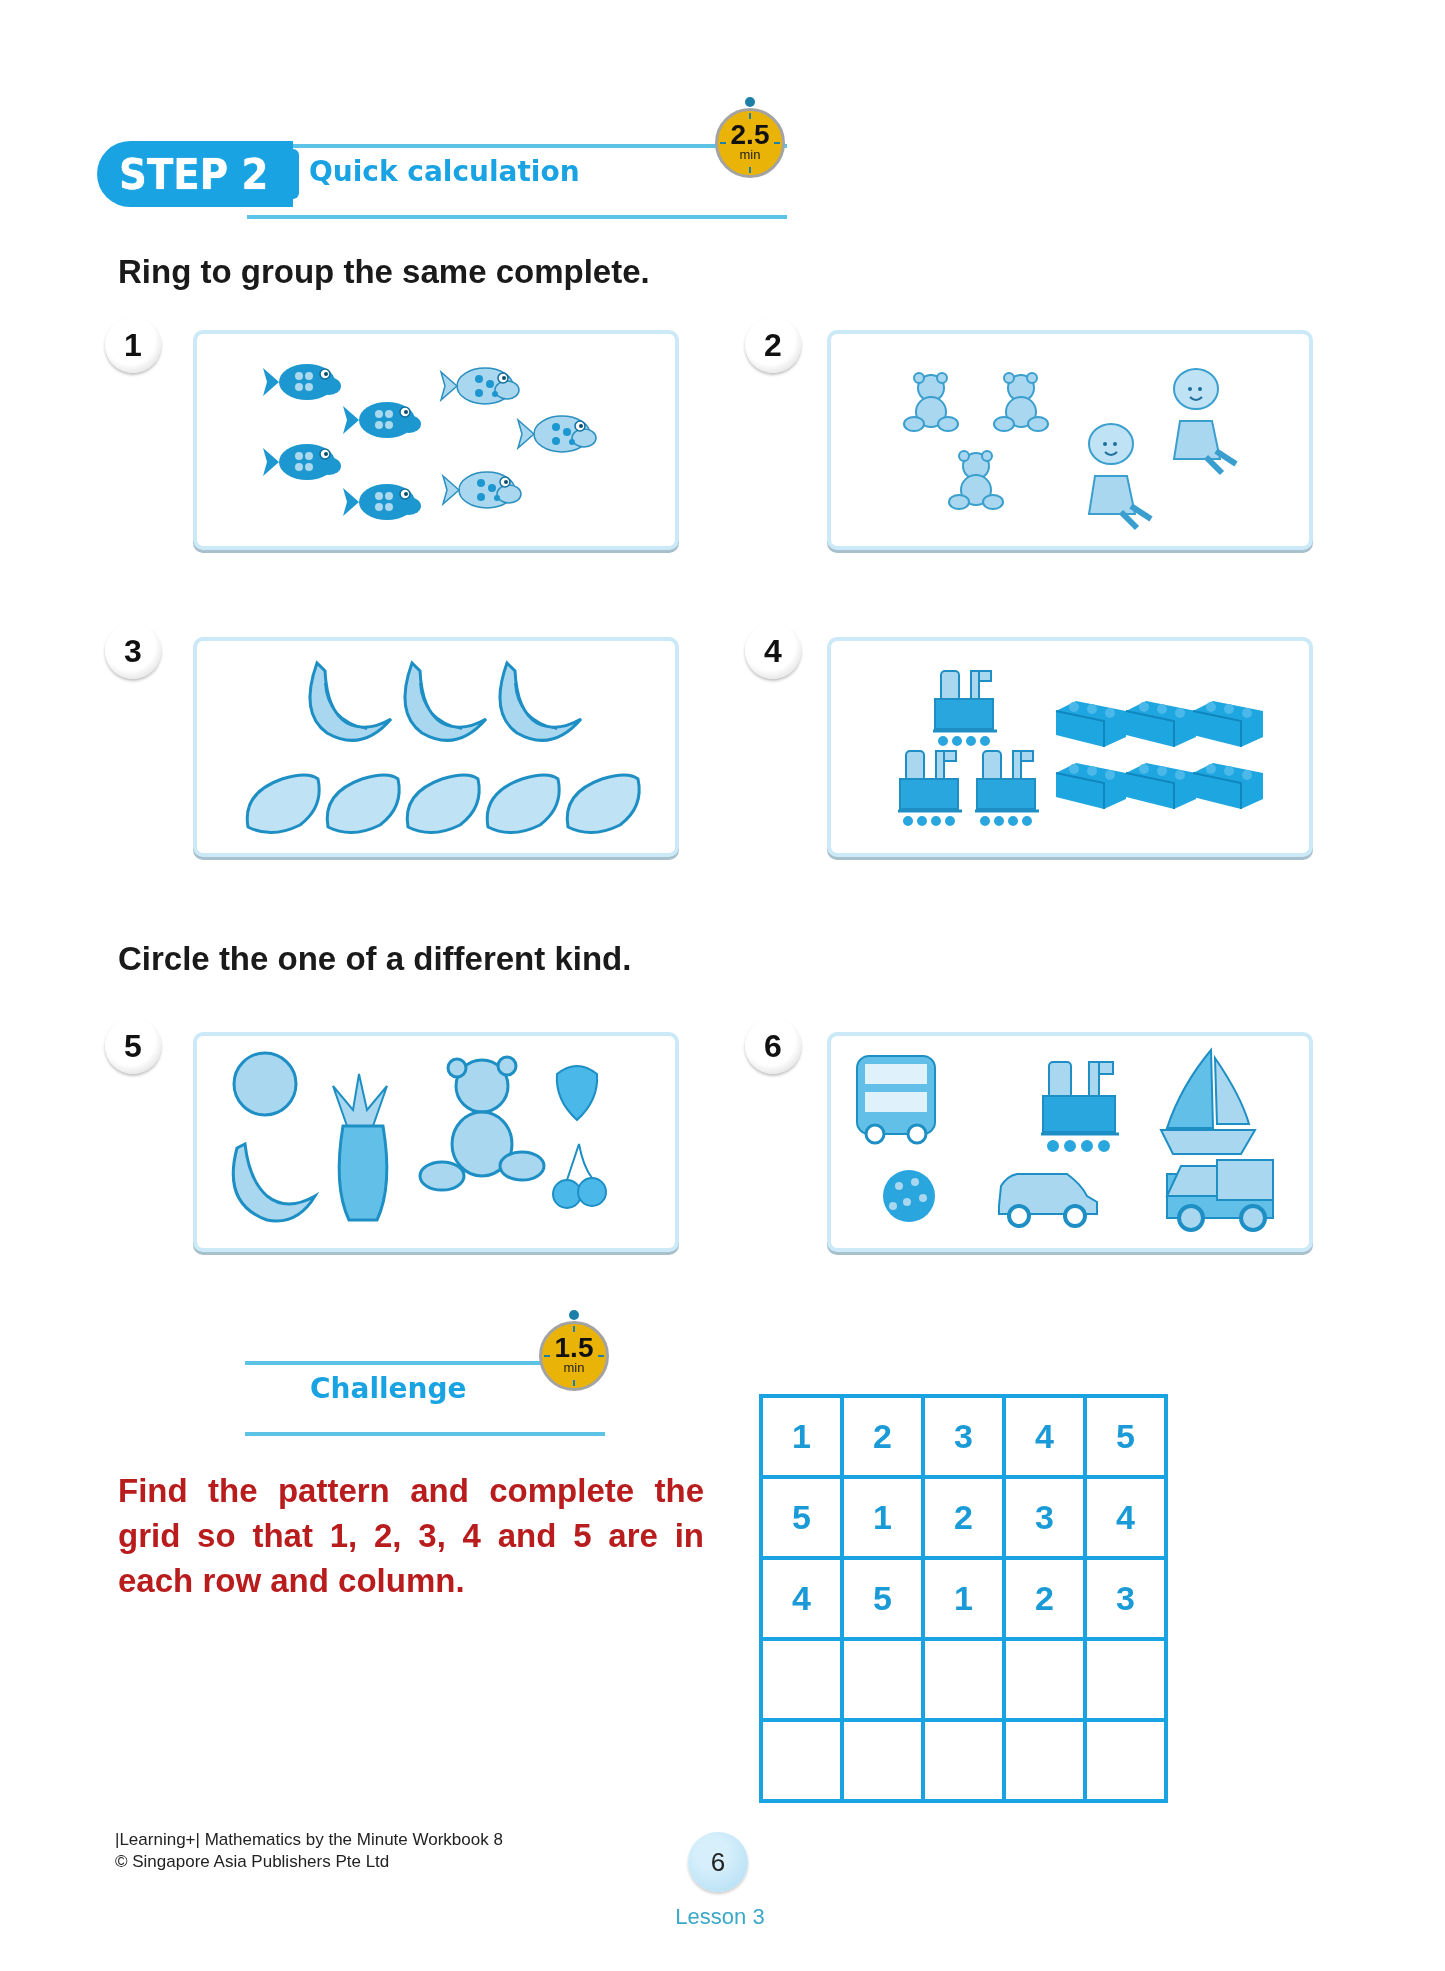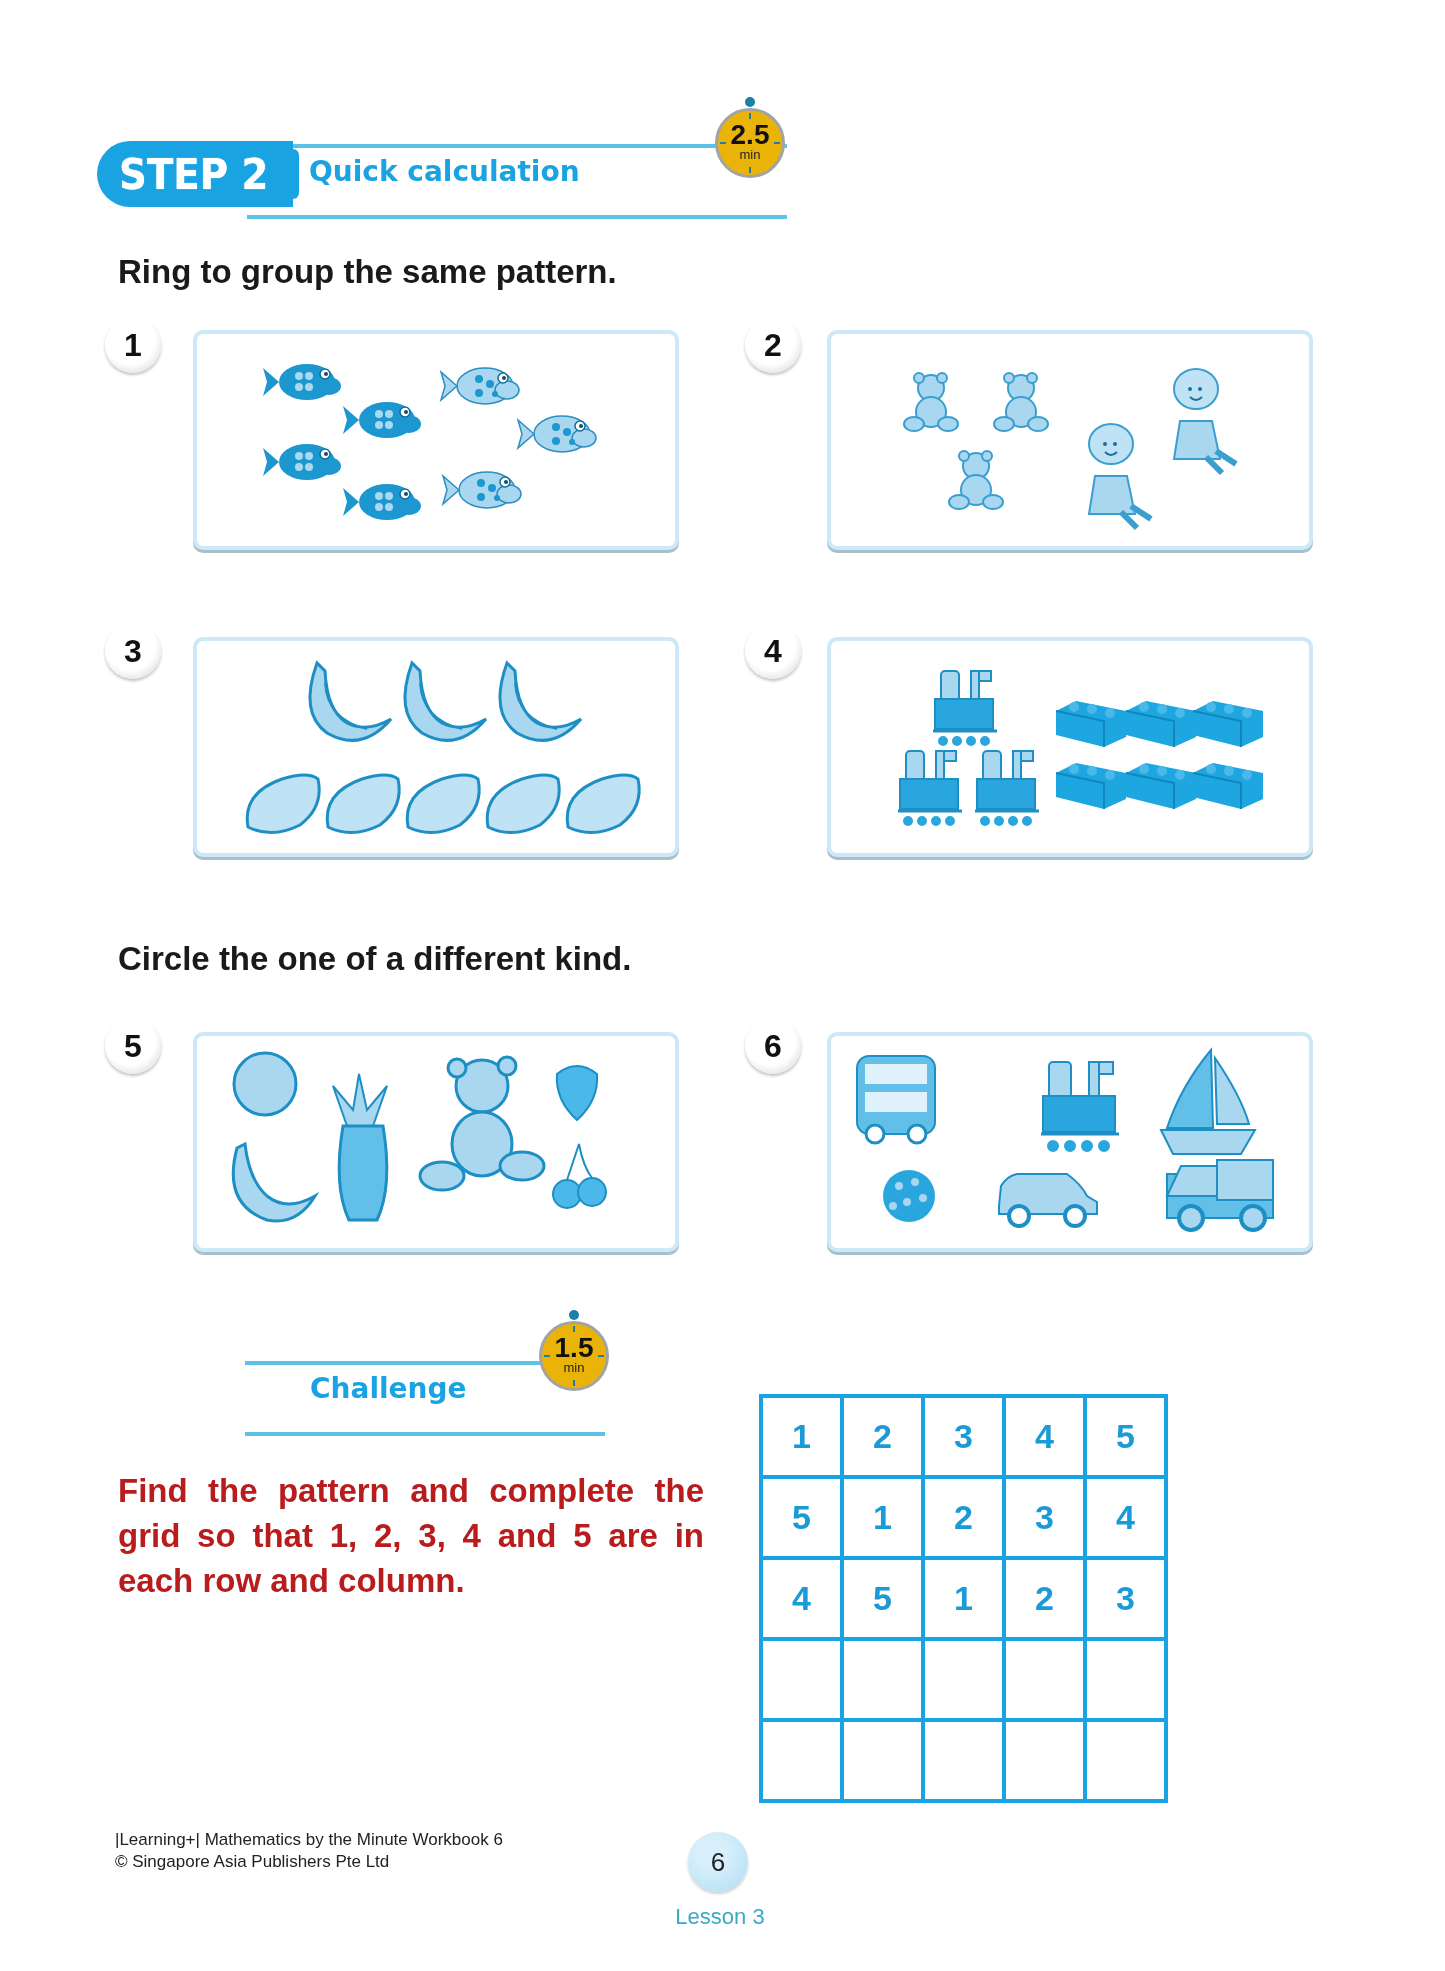--- a/index.html
+++ b/index.html
@@ -70,21 +70,21 @@
 </div>
 <div class="timer" style="left:715px; top:108px;">
   <span class="tick t-top"></span>
     <span class="tick t-bot"></span>
     <span class="tick t-left"></span>
     <span class="tick t-right"></span>
   <span class="timer-val">2.5</span>
   <span class="timer-unit">min</span>
 </div>
 
-<div class="instruction" style="left:118px; top:253px;">Ring to group the same pattern.</div>
+<div class="instruction" style="left:118px; top:253px;">Ring to group the same complete.</div>
 
 <div class="num-badge" style="left:105px; top:317px;">1</div>
 <div class="pic-box" style="left:193px; top:330px;">
   <svg width="478" height="212">
     <defs>
       <g id="fishD">
         <ellipse cx="30" cy="20" rx="28" ry="18" fill="#1c97d0"></ellipse>
         <polygon points="2,20 -14,6 -10,20 -14,34" fill="#1c97d0"></polygon>
         <ellipse cx="52" cy="24" rx="12" ry="9" fill="#1c97d0"></ellipse>
         <circle cx="48" cy="12" r="5" fill="#fff" stroke="#0e6e9c" stroke-width="1.5"></circle>
@@ -328,17 +328,17 @@
     <td></td>
     <td></td>
     <td></td>
     <td></td>
     <td></td>
   </tr>
 </tbody>
   </table>
 
 <div class="footer-text">
-  <div>|Learning+| Mathematics by the Minute Workbook 6</div>
+  <div>|Learning+| Mathematics by the Minute Workbook 8</div>
   <div>© Singapore Asia Publishers Pte Ltd</div>
 </div>
 <div class="page-circle">6</div>
 <div class="lesson">Lesson 3</div>
 
 </body></html>

